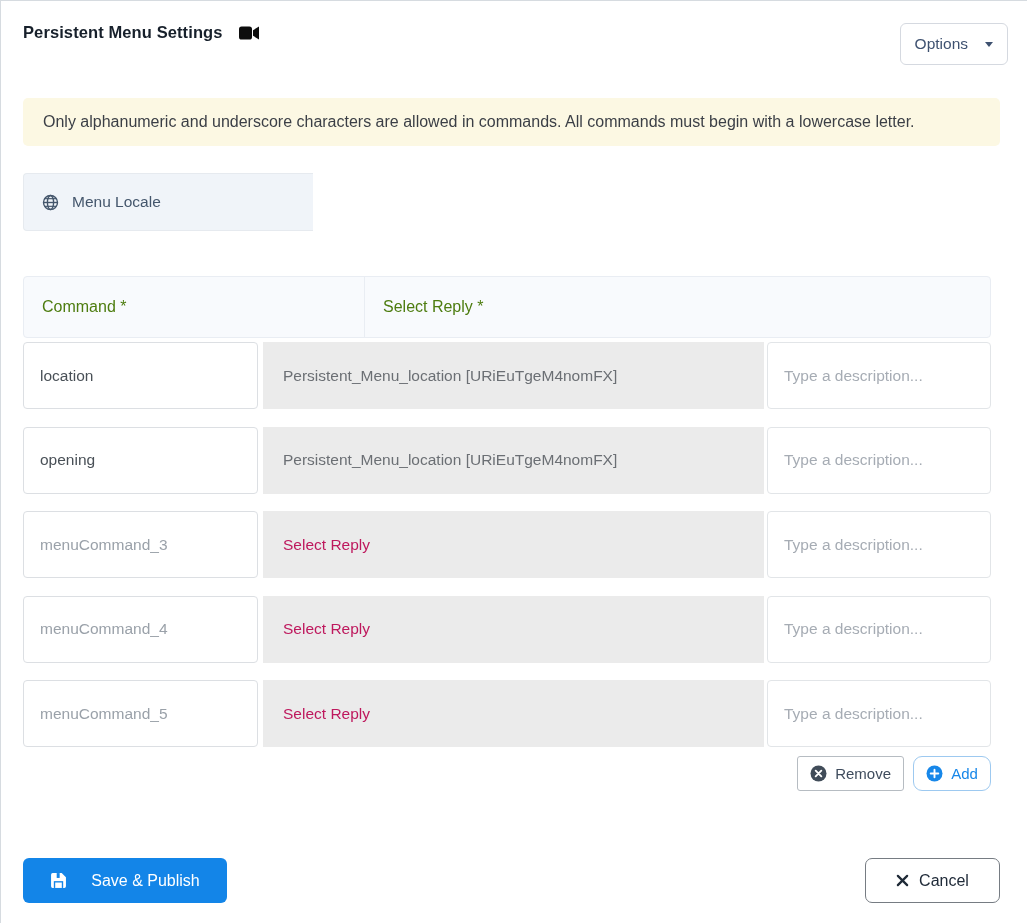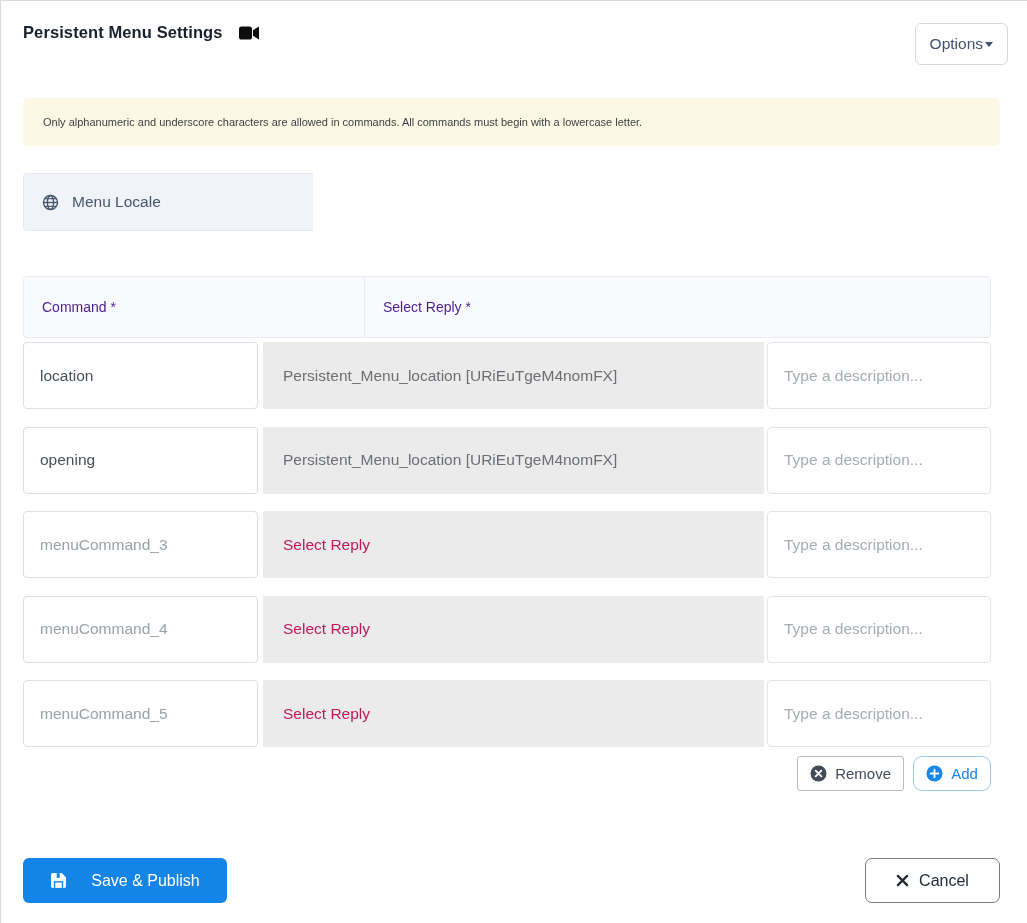--- a/index.html
+++ b/index.html
@@ -17,33 +17,33 @@
   .card-header {
     display: flex; justify-content: space-between; align-items: flex-start;
     padding: 22px 19px 0 22px; height: 64px;
   }
   .title-wrap { display: flex; align-items: center; gap: 16px; }
   .page-title { font-size: 16.5px; font-weight: 700; color: #17202b; letter-spacing: .1px; }
   .btn-options {
     min-width: 84px; height: 42px; padding: 0 14px;
     background: #fff; border: 1px solid #d5d9e0; border-radius: 6px;
     color: #3e5170; font-size: 15.5px; font-family: inherit;
-    display: flex; align-items: center; justify-content: center; gap: 2px; cursor: pointer;
+    display: flex; align-items: center; justify-content: center; gap: 17px; cursor: pointer;
   }
   .caret {
     width: 0; height: 0; display: inline-block;
     border-left: 4.5px solid transparent; border-right: 4.5px solid transparent;
     border-top: 5px solid #3e5170;
   }
   
   .alert {
     margin: 33px 27px 0 22px; height: 48px;
     background: #fcf8e3; border-radius: 5px;
     display: flex; align-items: center; padding: 0 20px;
-    font-size: 11px; color: #3b3f46;
+    font-size: 16px; color: #3b3f46;
   }
   
   .locale-group { margin: 27px 0 0 22px; width: 968px; height: 58px; display: flex; }
   .locale-label {
     width: 290px; background: #f0f4f9;
     border: 1px solid #e6eaef; border-right: none;
     border-radius: 4px 0 0 4px;
     display: flex; align-items: center; gap: 13px; padding-left: 18px;
     color: #44566c; font-size: 15.5px;
   }
@@ -53,21 +53,21 @@
     border-radius: 0 4px 4px 0;
     display: flex; align-items: center; padding-left: 20px;
     color: #4b5157; font-size: 15.5px;
   }
   
   .thead {
     margin: 45px 0 0 22px; width: 968px; height: 62px;
     display: flex; background: #f8fafd;
     border: 1px solid #e9edf3; border-radius: 4px;
   }
-  .th { display: flex; align-items: center; padding-left: 18px; color: #4c1d95; font-size: 14px; }
+  .th { display: flex; align-items: center; padding-left: 18px; color: #4d7c0f; font-size: 16px; }
   .th-command { width: 340px; }
   .th-reply { width: 292px; border-left: 1px solid #e9edf3; }
   .th-desc { flex: 1; border-left: 1px solid #e9edf3; }
   
   .trow { margin: 17.5px 0 0 22px; width: 968px; height: 67px; display: flex; }
   .trow.first { margin-top: 4px; }
   .cmd-input {
     width: 235px; height: 100%; border: 1px solid #dcdfe3; border-radius: 4px;
     padding: 0 16px; font-size: 15.5px; color: #495057; font-family: inherit;
     background: #fff; outline: none;

